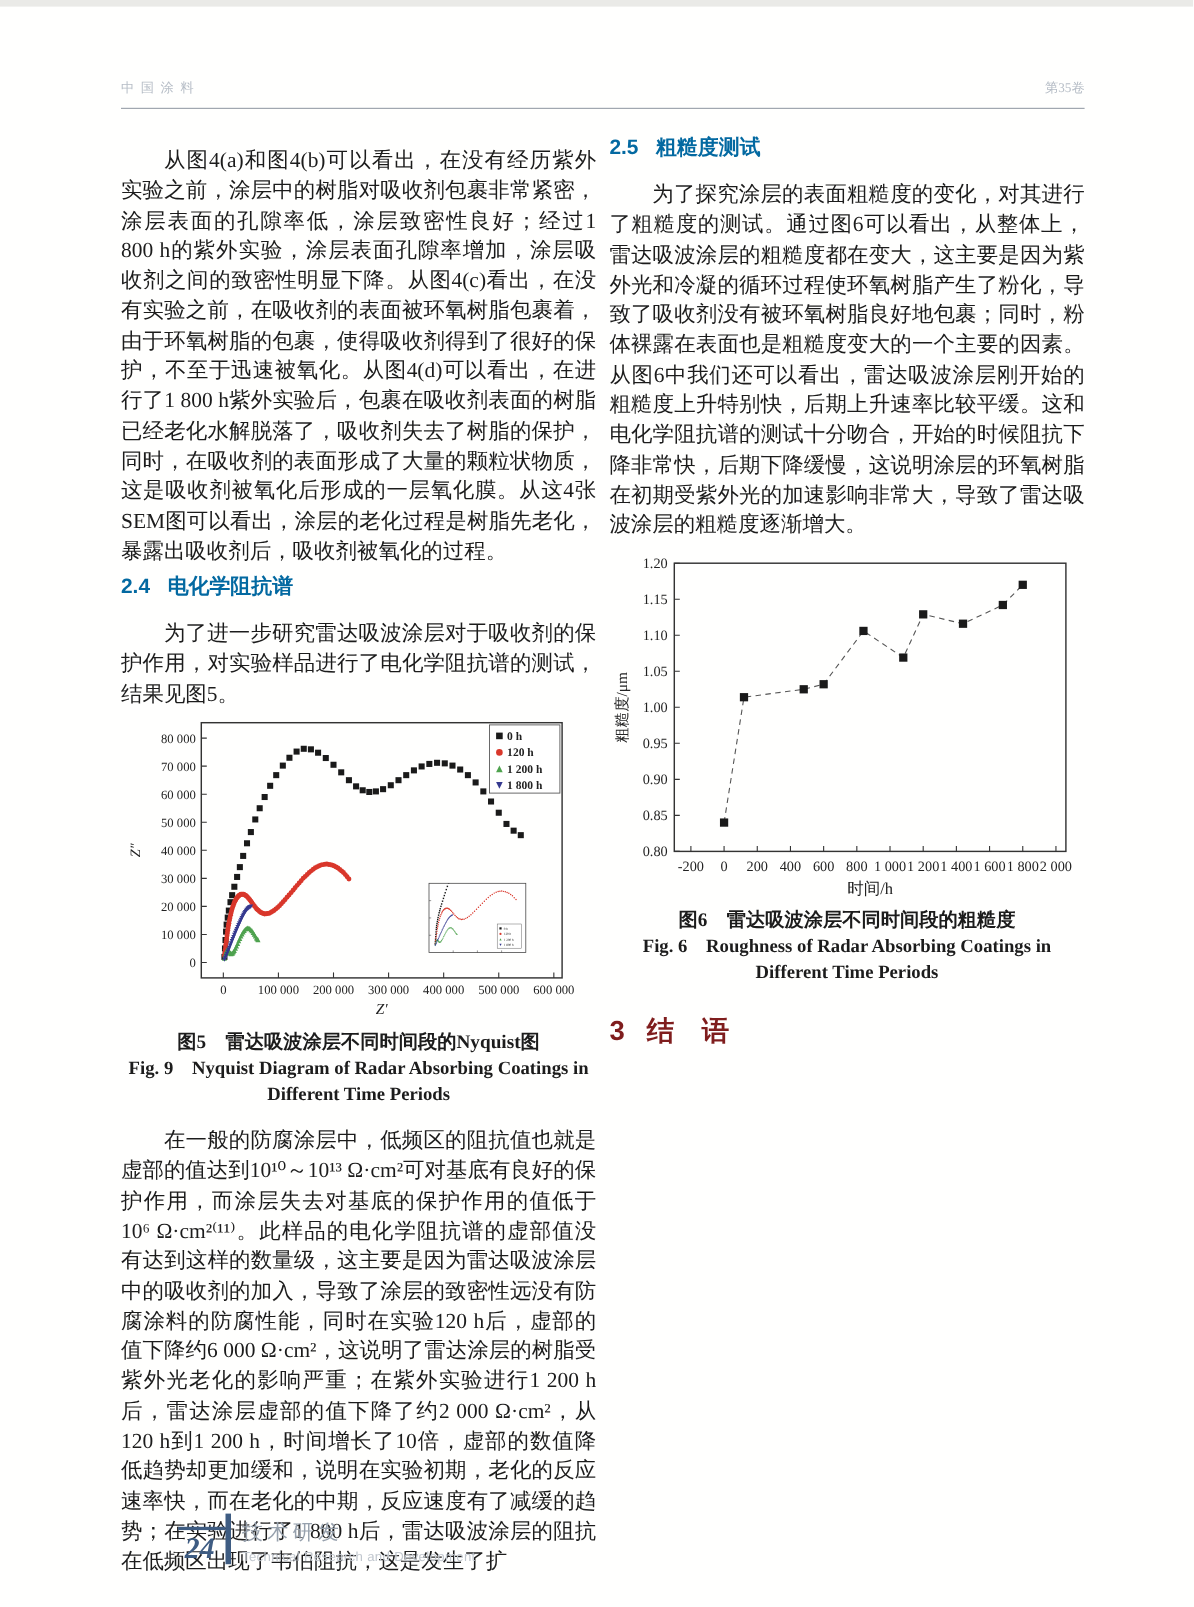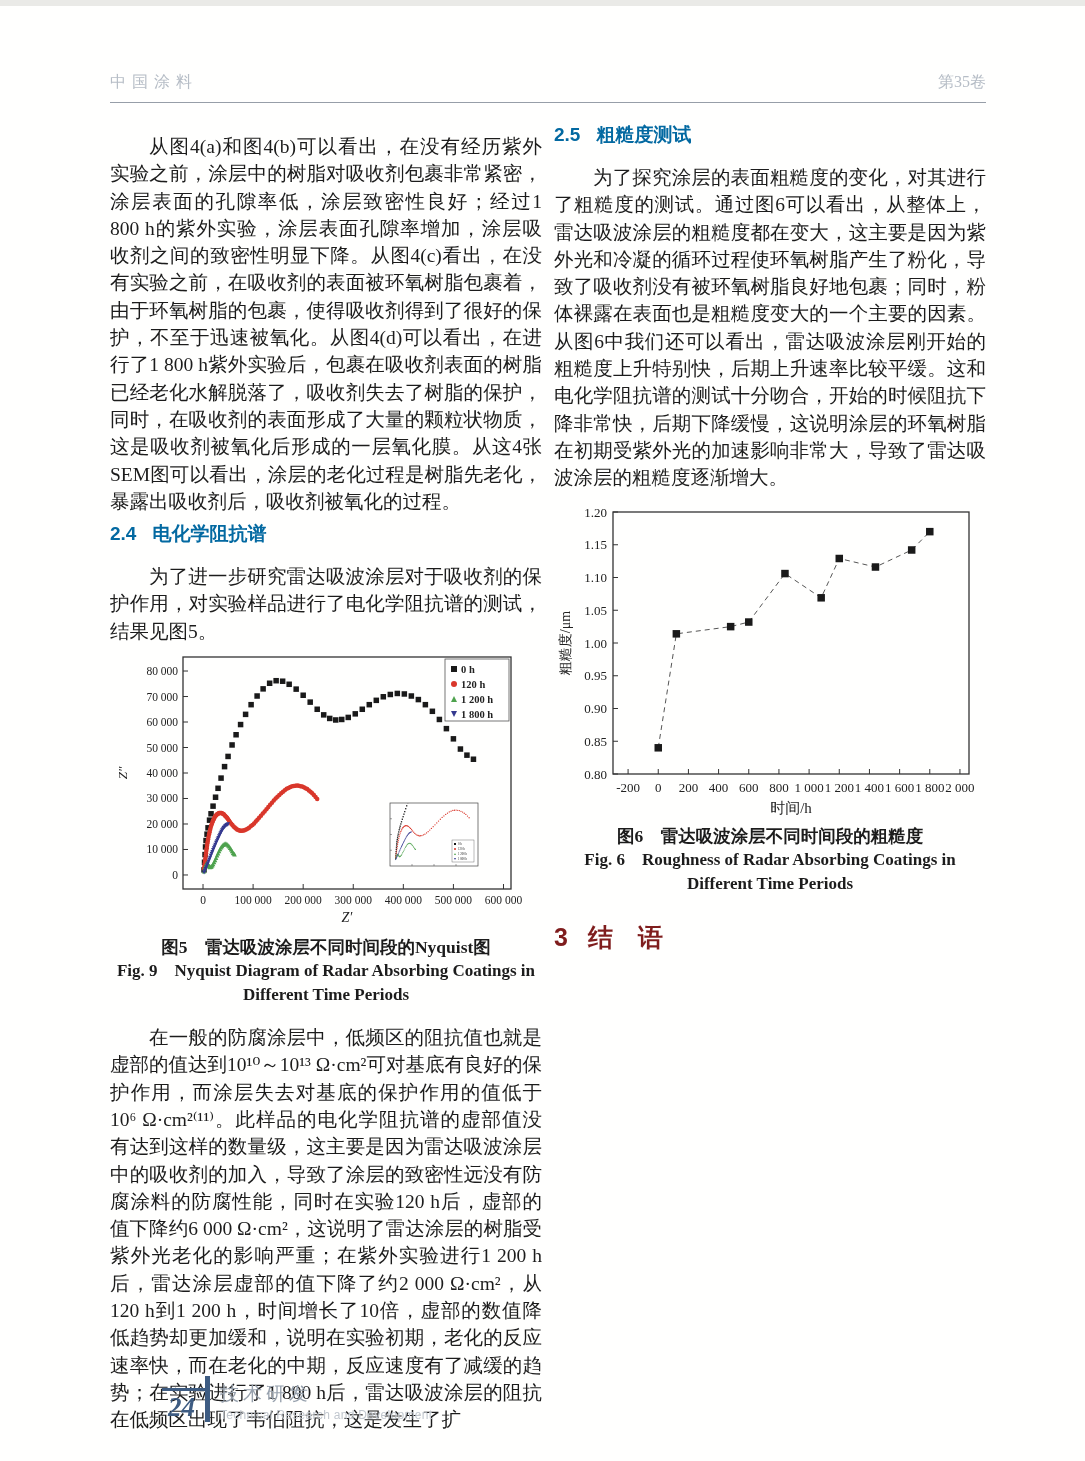--- a/index.html
+++ b/index.html
@@ -1,20 +1,20 @@
 <!DOCTYPE html>
 <html><head>
 <meta charset="utf-8">
 <style>
   html,body{margin:0;padding:0;background:#ffffff;}
   .page{position:relative;width:1085px;height:1461px;background:#fffffe;overflow:hidden;
         font-family:"Liberation Serif","DejaVu Serif",serif;color:#1c1c1c;}
   .scan-edge{position:absolute;top:0;left:0;width:1085px;height:6px;background:#eaeae7;}
   .header{position:absolute;top:72px;left:110px;width:876px;display:flex;
-          justify-content:space-between;align-items:flex-end;color:#b6bdc6;font-size:16px;
+          justify-content:space-between;align-items:flex-end;color:#b6bdc6;font-size:12px;
           border-bottom:1px solid #979ea8;padding-bottom:9px;}
   .header .journal{letter-spacing:6px;}
   .col{position:absolute;top:116px;width:432px;}
   .col-left{left:110px;}
   .col-right{left:554px;}
   p.body{margin:0;font-size:19.5px;line-height:27.3px;text-align:justify;text-justify:inter-ideograph;}
   p.indent{text-indent:2em;margin-top:17px;}
   .sec-head{font-family:"Liberation Sans","DejaVu Sans",sans-serif;font-weight:bold;
             color:#0369a1;font-size:19px;margin:7px 0 6px 0;line-height:24px;}
   .sec-head .num{margin-right:16px;}

